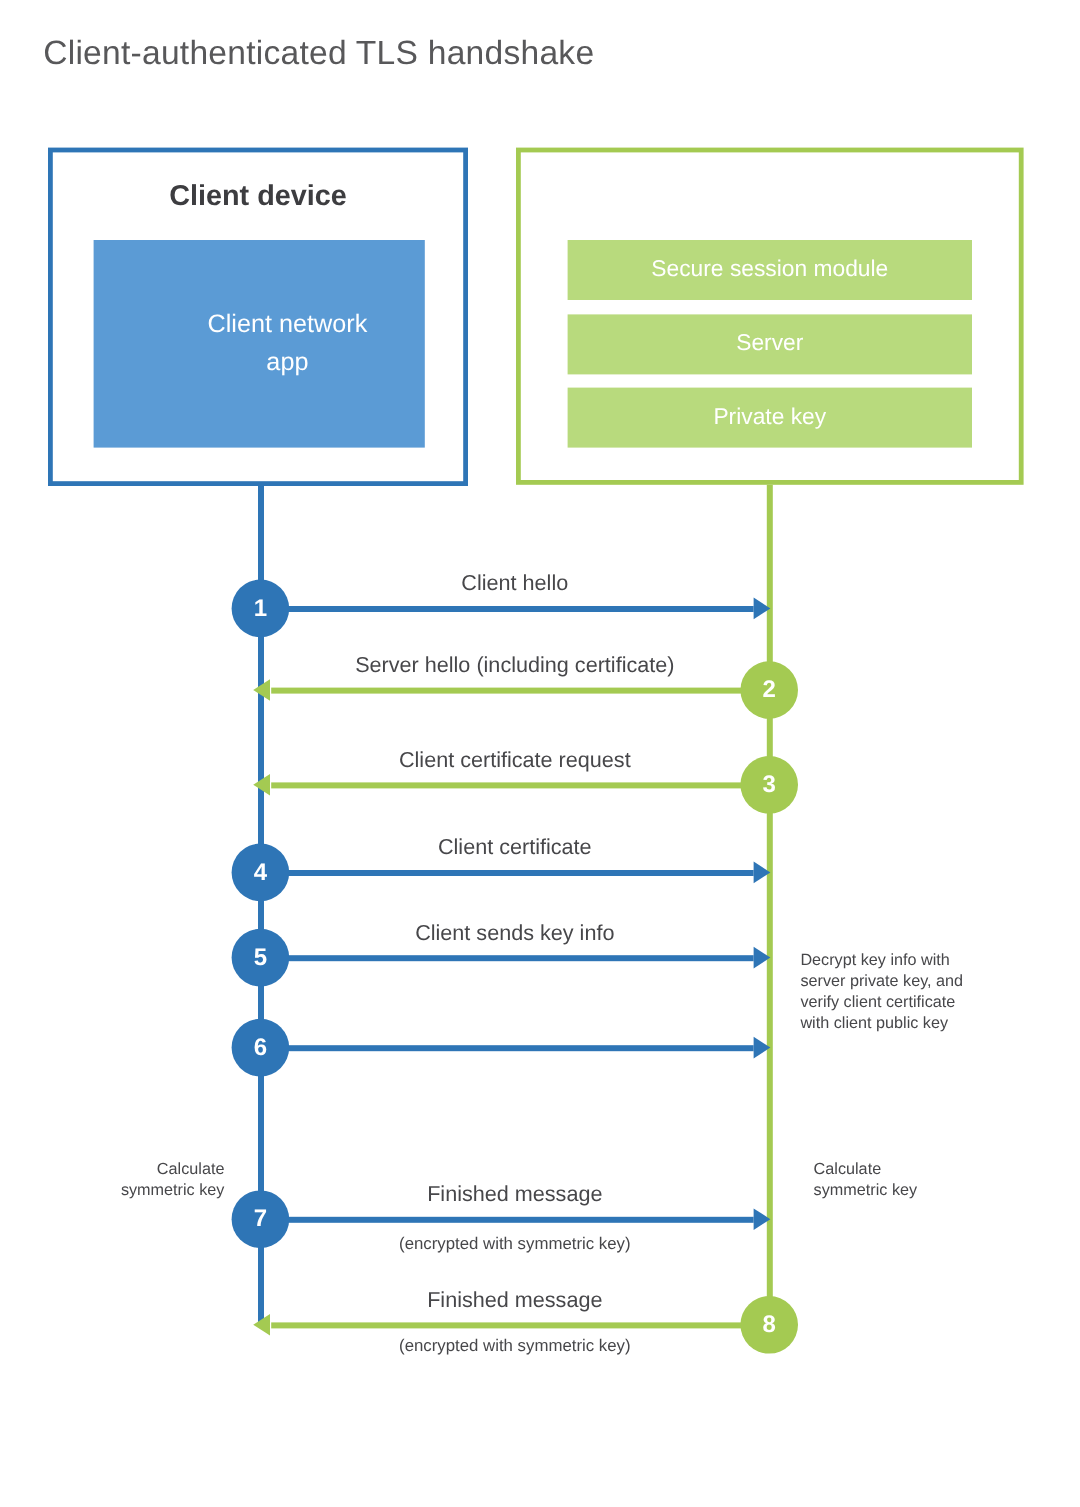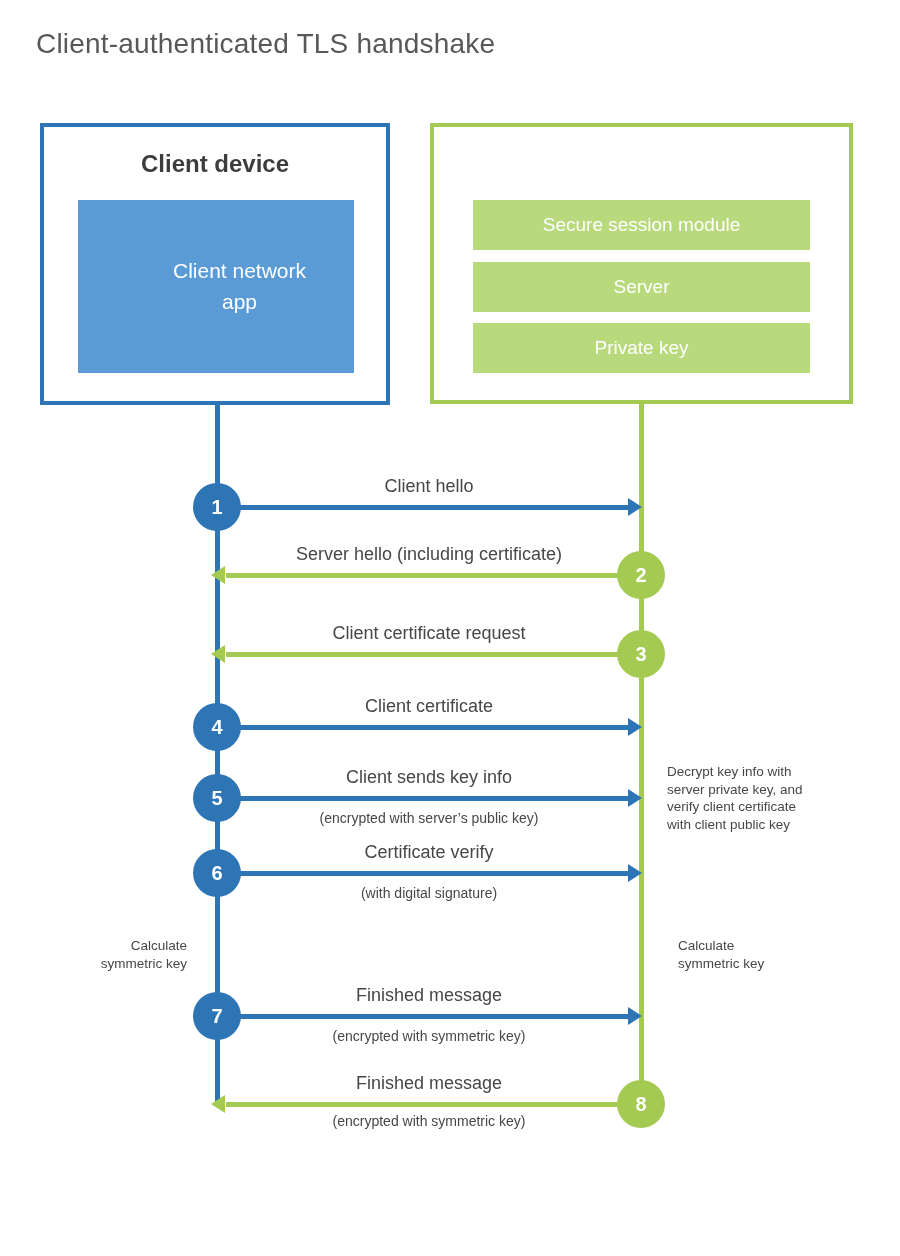--- a/index.html
+++ b/index.html
@@ -42,21 +42,21 @@
   .ahead.left{border-right:14px solid var(--green);left:211px;}
 
   .circle{position:absolute;width:48px;height:48px;border-radius:50%;display:flex;align-items:center;justify-content:center;
     color:#fff;font-size:20px;font-weight:700;}
   .circle.blue{background:var(--blue);left:193px;}
   .circle.green{background:var(--green);left:617px;}
 
   .msg-label{position:absolute;left:179px;width:500px;text-align:center;font-size:18px;color:var(--ink);}
   .msg-sub{position:absolute;left:179px;width:500px;text-align:center;font-size:14px;color:var(--ink);}
 
-  .side-note{position:absolute;font-size:13.5px;line-height:1.3;color:var(--ink);white-space:pre-line;}
+  .side-note{position:absolute;font-size:13.5px;line-height:1.3;color:var(--ink);white-space:pre-line;margin-top:28px;}
   .note-left{left:47px;width:140px;top:937px;text-align:right;}
   .note-right{left:678px;width:140px;top:937px;text-align:left;}
   .note-decrypt{left:667px;top:763px;width:180px;text-align:left;}
 </style>
 </head>
 <body>
 
 <div class="page">
 
   <div class="page-title">Client-authenticated TLS handshake</div>
@@ -92,27 +92,24 @@
   <div class="circle green" style="top:630px">3</div>
 
   <div class="hline blue" style="top:725px"></div>
   <div class="ahead right" style="top:718px"></div>
   <div class="msg-label" style="top:696px">Client certificate</div>
   <div class="circle blue" style="top:703px">4</div>
 
   <div class="hline blue" style="top:796px"></div>
   <div class="ahead right" style="top:789px"></div>
   <div class="msg-label" style="top:767px">Client sends key info</div>
-  <div class="msg-sub" style="top:810px">(encrypted with server’s public key)</div>
   <div class="circle blue" style="top:774px">5</div>
 
   <div class="hline blue" style="top:871px"></div>
   <div class="ahead right" style="top:864px"></div>
-  <div class="msg-label" style="top:842px">Certificate verify</div>
-  <div class="msg-sub" style="top:885px">(with digital signature)</div>
   <div class="circle blue" style="top:849px">6</div>
 
   <div class="side-note note-left">Calculate
 symmetric key</div>
   <div class="side-note note-right">Calculate
 symmetric key</div>
   <div class="side-note note-decrypt">Decrypt key info with
 server private key, and
 verify client certificate
 with client public key</div>

